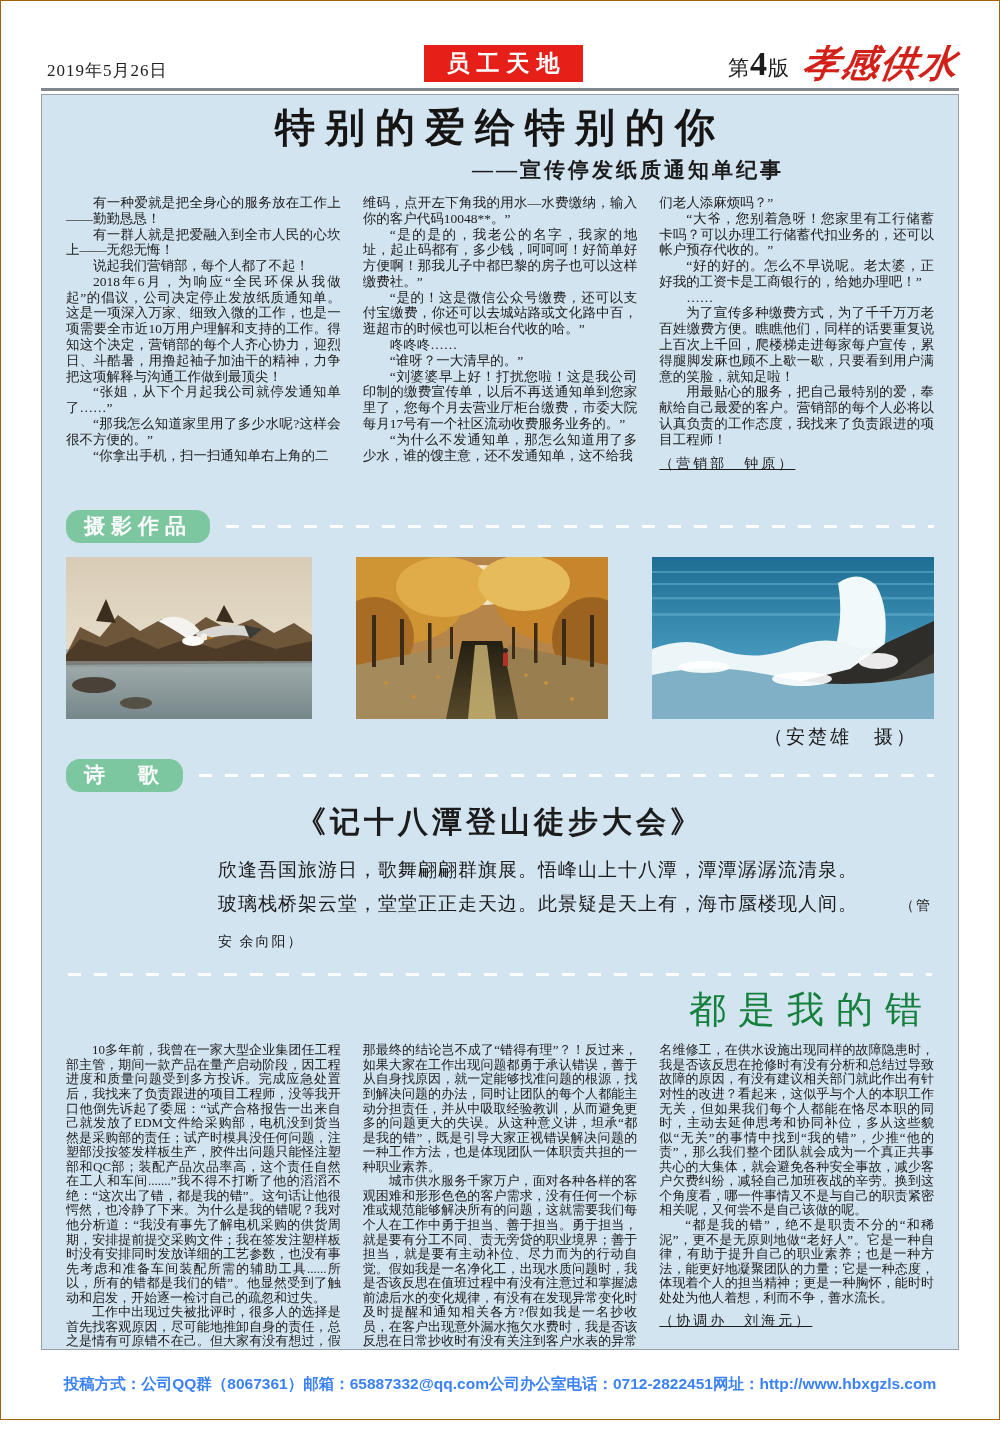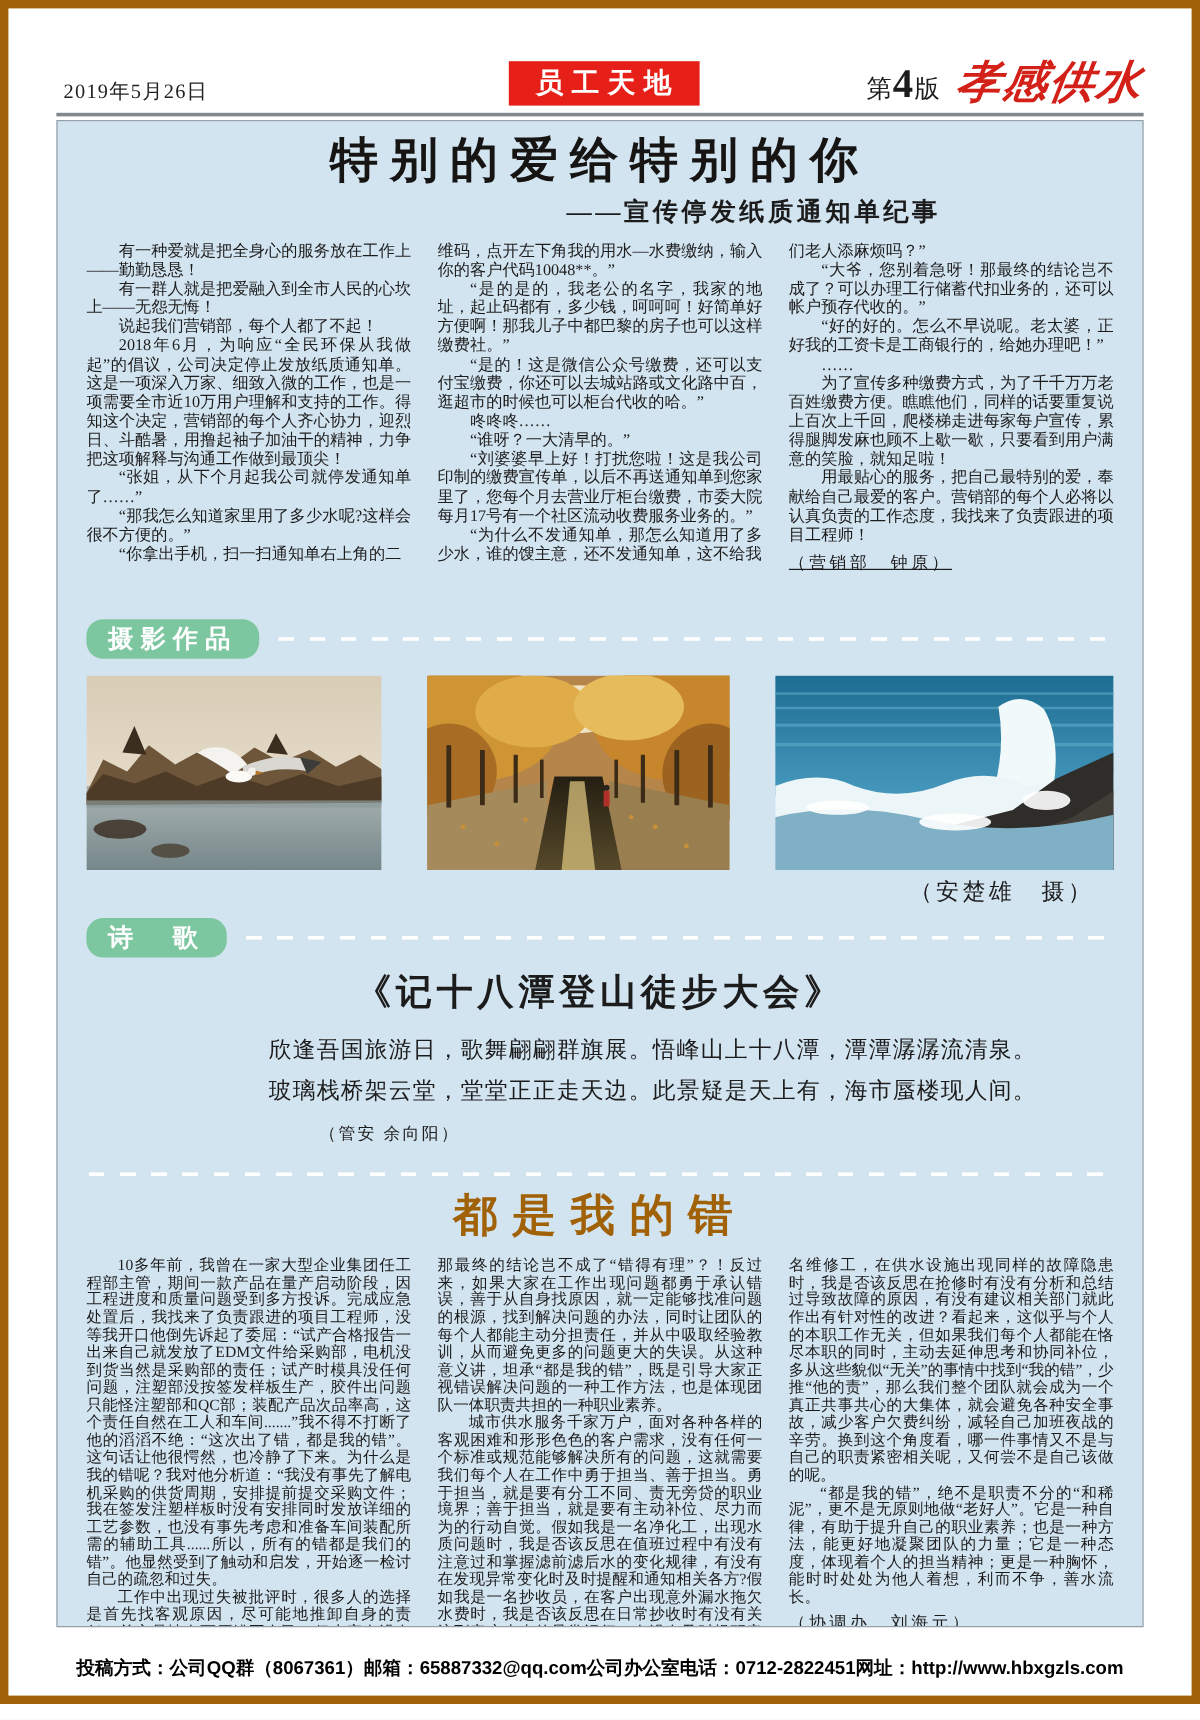--- a/index.html
+++ b/index.html
@@ -1,18 +1,18 @@
 <!DOCTYPE html>
 <html><head>
 <meta charset="utf-8">
 <style>
   * { margin:0; padding:0; box-sizing:border-box; }
   html,body { background:#ffffff; }
   body { width:1000px; height:1433px; font-family:"Liberation Serif","DejaVu Serif",serif; color:#1c1c1c; }
-  .page { width:1000px; height:1420px; padding:44px 40px 0; border:7px solid #a16207; position:relative; background:#fff; }
+  .page { width:1000px; height:1420px; padding:44px 40px 0; border:1px solid #a16207; position:relative; background:#fff; }
 
   
   .masthead-row { display:flex; align-items:flex-end; }
   .hdr-date { flex:1; font-size:17px; color:#222; padding-left:6px; letter-spacing:1px; }
   .hdr-banner { background:#e62019; color:#fff; font-weight:bold; font-size:23px; letter-spacing:7px; padding:7px 16px 7px 23px; line-height:1; font-family:"Liberation Sans","DejaVu Sans",sans-serif; }
   .hdr-right { flex:1; display:flex; justify-content:flex-end; align-items:flex-end; gap:14px; }
   .pageno { font-size:21px; line-height:1; padding-bottom:3px; }
   .pageno .n { font-size:34px; font-weight:bold; line-height:0.8; padding:0 1px; }
   .calligraphy { display:inline-block; color:#d32018; font-size:37px; font-weight:bold; font-style:italic; letter-spacing:2px; transform:skewX(-8deg); line-height:1; }
   .header-rule { border-top:3px solid #81878c; margin-top:6px; }
@@ -41,24 +41,24 @@
   .photos { display:flex; justify-content:space-between; margin-top:12px; }
   .photo { display:block; height:162px; }
   .photo-credit { text-align:right; padding-right:16px; margin-top:5px; font-size:19px; letter-spacing:3px; height:20px; }
 
   
   .poem-title { text-align:center; font-size:30px; font-weight:bold; letter-spacing:4px; margin-top:8px; line-height:1.3; }
   .poem-body { margin:12px 0 0 152px; font-size:19px; }
   .poem-body p { line-height:34px; letter-spacing:1px; }
   .poem-byline { font-size:14px; margin-left:42px; letter-spacing:2px; }
 
-  h1.art2-title { text-align:center; font-size:37px; font-weight:bold; letter-spacing:12px; margin-top:12px; line-height:1.2; color:#a16207; }
-
-  
-  .page-footer { display:flex; justify-content:center; margin-top:24px; font-family:"Liberation Sans","DejaVu Sans",sans-serif; font-weight:bold; font-size:15.5px; color:#000000; }
+  h1.art2-title { text-align:right; font-size:37px; font-weight:normal; letter-spacing:12px; margin-top:12px; line-height:1.2; color:#15803d; }
+
+  
+  .page-footer { display:flex; justify-content:center; margin-top:24px; font-family:"Liberation Sans","DejaVu Sans",sans-serif; font-weight:bold; font-size:15.5px; color:#3b82f6; }
 </style>
 </head>
 <body>
 
 <div class="page">
 
   <header class="masthead-row">
     <div class="hdr-date">2019年5月26日</div>
     <div class="hdr-banner">员工天地</div>
     <div class="hdr-right">
@@ -88,21 +88,21 @@
             <p>“是的是的，我老公的名字，我家的地址，起止码都有，多少钱，呵呵呵！好简单好方便啊！那我儿子中都巴黎的房子也可以这样缴费社。”</p>
             <p>“是的！这是微信公众号缴费，还可以支付宝缴费，你还可以去城站路或文化路中百，逛超市的时候也可以柜台代收的哈。”</p>
             <p>咚咚咚……</p>
             <p>“谁呀？一大清早的。”</p>
             <p>“刘婆婆早上好！打扰您啦！这是我公司印制的缴费宣传单，以后不再送通知单到您家里了，您每个月去营业厅柜台缴费，市委大院每月17号有一个社区流动收费服务业务的。”</p>
             <p>“为什么不发通知单，那怎么知道用了多少水，谁的馊主意，还不发通知单，这不给我</p>
           </div>
         <div class="col">
           <div>
               <p class="no-indent">们老人添麻烦吗？”</p>
-              <p>“大爷，您别着急呀！那最终的结论岂不成了？可以办理工行储蓄代扣业务的，还可以帐户预存代收的。”</p>
+              <p>“大爷，您别着急呀！您家里有工行储蓄卡吗？可以办理工行储蓄代扣业务的，还可以帐户预存代收的。”</p>
               <p>“好的好的。怎么不早说呢。老太婆，正好我的工资卡是工商银行的，给她办理吧！”</p>
               <p>……</p>
               <p>为了宣传多种缴费方式，为了千千万万老百姓缴费方便。瞧瞧他们，同样的话要重复说上百次上千回，爬楼梯走进每家每户宣传，累得腿脚发麻也顾不上歇一歇，只要看到用户满意的笑脸，就知足啦！</p>
               <p>用最贴心的服务，把自己最特别的爱，奉献给自己最爱的客户。营销部的每个人必将以认真负责的工作态度，我找来了负责跟进的项目工程师！</p>
             </div>
           <p class="byline">（营销部　钟原）</p>
         </div>
       </div>
     </section>
 

